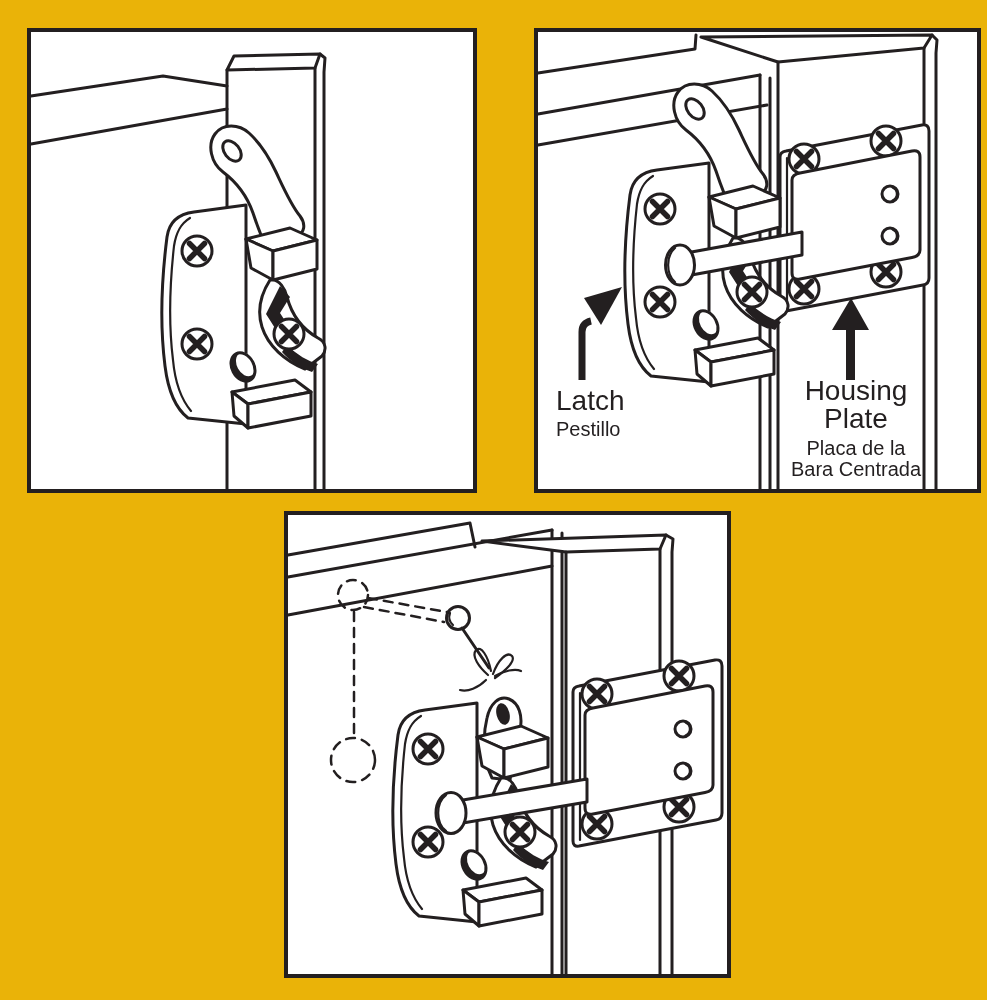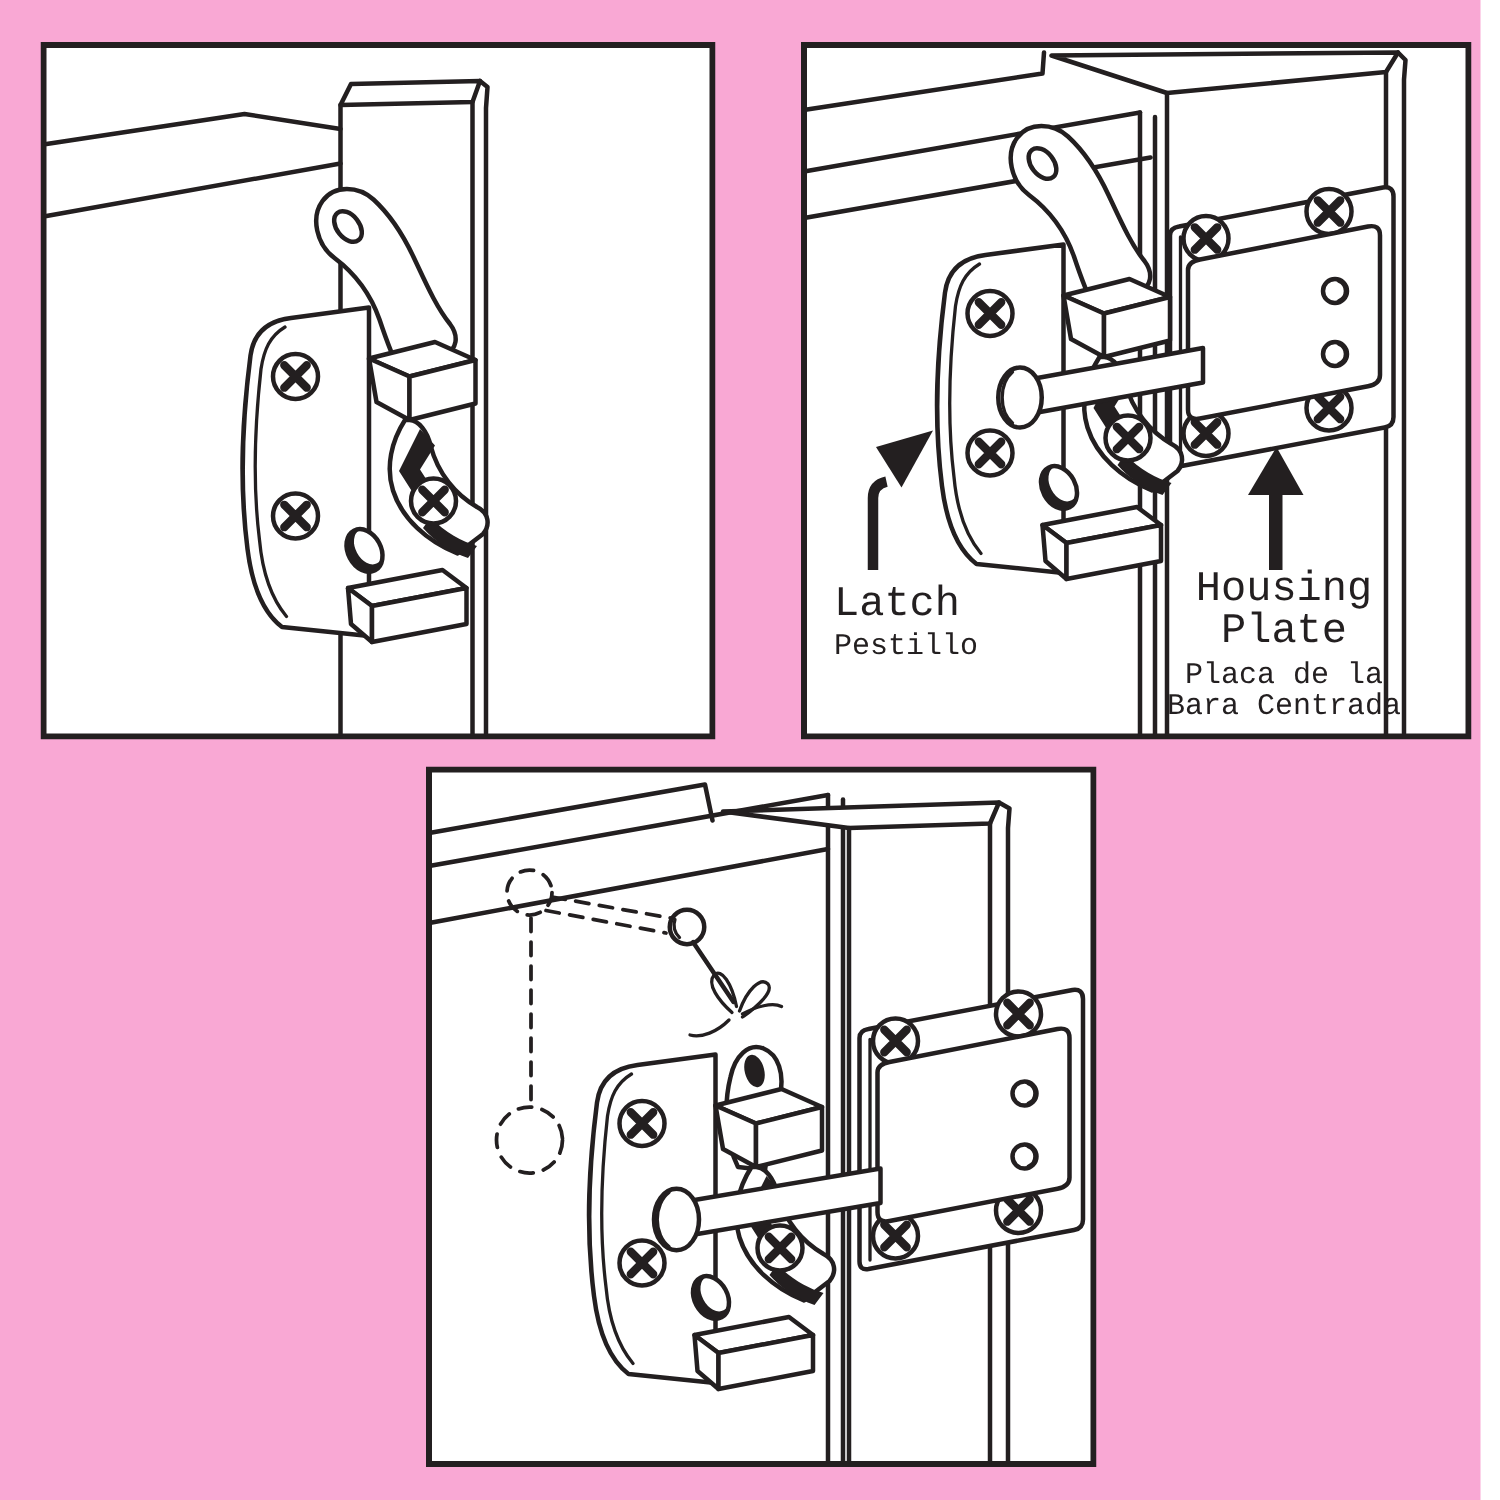--- a/index.html
+++ b/index.html
@@ -1,17 +1,17 @@
 <!DOCTYPE html>
 <html><head>
 <meta charset="utf-8">
 <style>
   html,body{margin:0;padding:0;background:#ffffff;}
-  .canvas{position:relative;width:987px;height:1000px;background:#f9a8d4;
-          font-family:Liberation Mono, monospace;overflow:hidden;}
+  .canvas{position:relative;width:987px;height:1000px;background:#eab308;
+          font-family:Liberation Sans, sans-serif;overflow:hidden;}
   .panel{position:absolute;}
   .wh{fill:#ffffff;stroke:#231f20;stroke-width:3;stroke-linejoin:round;}
   .ln{fill:none;stroke:#231f20;stroke-width:3;stroke-linejoin:round;stroke-linecap:round;}
   .ln2{fill:none;stroke:#231f20;stroke-width:2.2;stroke-linejoin:round;stroke-linecap:round;}
   .dk{fill:#231f20;stroke:none;}
   .dash{fill:none;stroke:#231f20;stroke-width:2.5;stroke-dasharray:9 7;stroke-linecap:round;}
   .lbl-en{font-size:28px;fill:#231f20;}
   .lbl-es{font-size:20px;fill:#231f20;}
   .ctr{text-anchor:middle;}
 </style>

